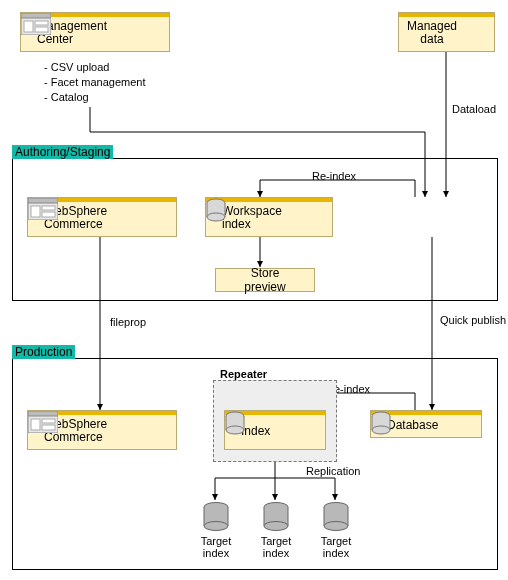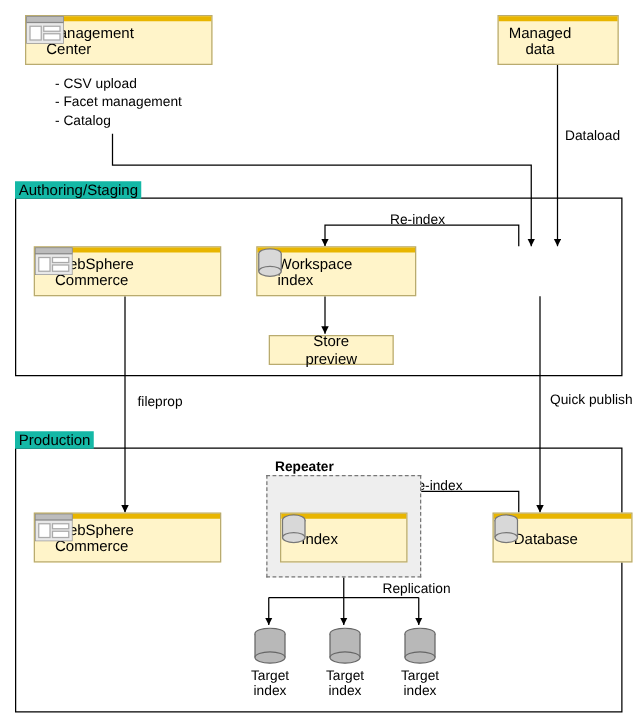--- a/index.html
+++ b/index.html
@@ -163,21 +163,21 @@
             <rect x="1" y="5" width="18" height="14" fill="#d8d8d8" stroke="none"></rect>
             <line x1="1" y1="5" x2="1" y2="19" stroke="#777"></line>
             <line x1="19" y1="5" x2="19" y2="19" stroke="#777"></line>
             <ellipse cx="10" cy="19" rx="9" ry="4" fill="#d8d8d8" stroke="#777"></ellipse>
           </svg>
     </span>
     <span class="txt">Index</span>
   </div>
 </div>
 
-<div class="box" style="left:394px;top:410px;width:112px;height:40px;">
+<div class="box" style="left:370px;top:410px;width:112px;height:28px;">
   <div class="bar"></div>
   <div class="content">
     <span class="icon-cell">
       <svg width="20" height="24">
             <ellipse cx="10" cy="5" rx="9" ry="4" fill="#d8d8d8" stroke="#777"></ellipse>
             <rect x="1" y="5" width="18" height="14" fill="#d8d8d8" stroke="none"></rect>
             <line x1="1" y1="5" x2="1" y2="19" stroke="#777"></line>
             <line x1="19" y1="5" x2="19" y2="19" stroke="#777"></line>
             <ellipse cx="10" cy="19" rx="9" ry="4" fill="#d8d8d8" stroke="#777"></ellipse>
           </svg>

